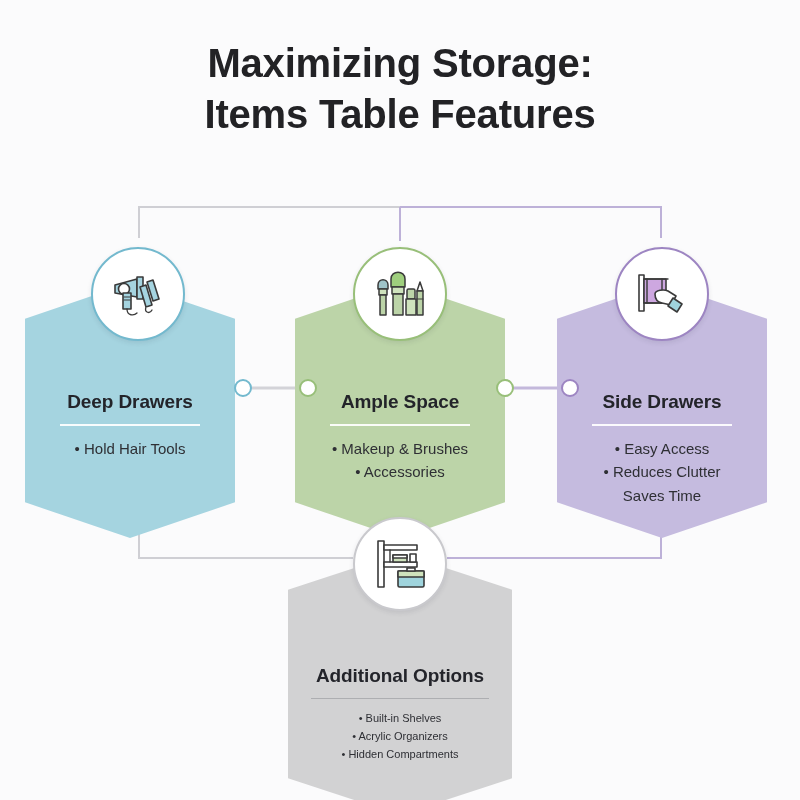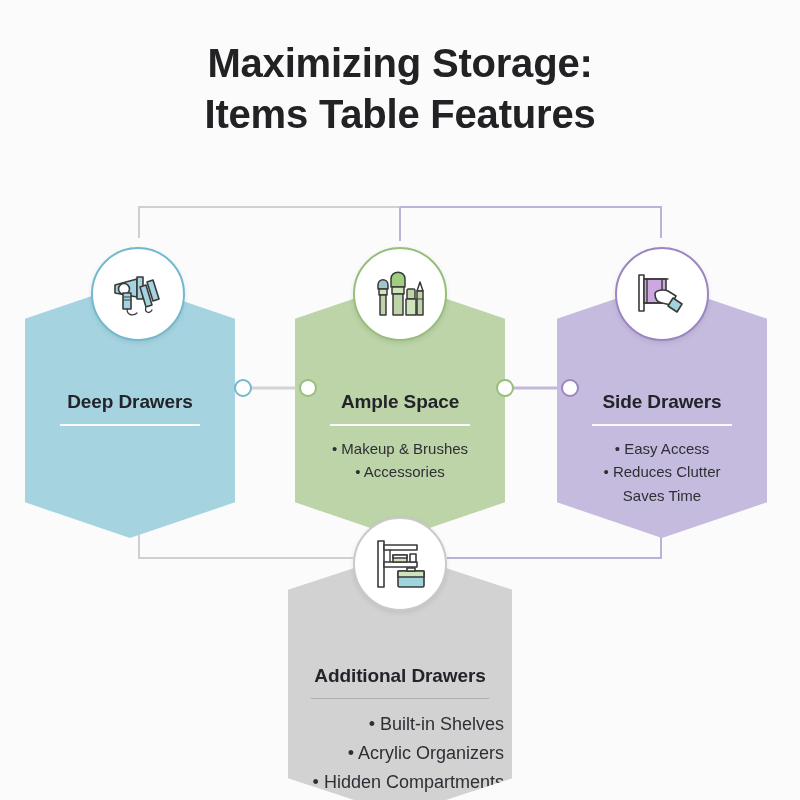--- a/index.html
+++ b/index.html
@@ -68,21 +68,21 @@
   .hex ul li.b::before{content:"• ";}
 
   
   #hex-deep   {left:25px;  top:283px;}
   #hex-ample  {left:295px; top:283px;}
   #hex-side   {left:557px; top:283px;}
   #hex-extra  {left:288px; top:553px; width:224px; height:262px;}
   #hex-extra .hbody{margin-top:112px;}
   #hex-extra h3{font-size:19px;}
   #hex-extra .rule{width:178px;background:#8e9096;opacity:.55;height:1px;}
-  #hex-extra ul{font-size:18px;line-height:1.62;text-align:right;}
+  #hex-extra ul{font-size:11px;line-height:1.62;}
 
   
   .bubble{
     position:absolute;
     width:94px;height:94px;border-radius:50%;
     background:#ffffff;
     border:2px solid #cfcfd6;
     box-sizing:border-box;
     display:flex;align-items:center;justify-content:center;
     box-shadow:0 2px 5px rgba(40,40,60,.10);
@@ -124,20 +124,21 @@
     <line x1="243" y1="388" x2="307" y2="388" stroke="#d3d3d8" stroke-width="3"></line>
 
     <line x1="505" y1="388" x2="569" y2="388" stroke="#c3b8db" stroke-width="3"></line>
   </svg>
 
   <div class="hex" id="hex-deep" style="background:#a5d4e0;">
     <div class="hbody">
       <h3>Deep Drawers</h3>
       <div class="rule"></div>
       <ul>
+        <li class="b">Hold Hair Tools</li>
       </ul>
     </div>
   </div>
 
   <div class="hex" id="hex-side" style="background:#c5bbdf;">
     <div class="hbody">
       <h3>Side Drawers</h3>
       <div class="rule"></div>
       <ul>
         <li class="b">Easy Access</li>
@@ -153,21 +154,21 @@
       <div class="rule"></div>
       <ul>
         <li class="b">Makeup &amp; Brushes</li>
         <li class="b">Accessories</li>
       </ul>
     </div>
   </div>
 
   <div class="hex" id="hex-extra" style="background:#d2d2d3;">
     <div class="hbody">
-      <h3>Additional Drawers</h3>
+      <h3>Additional Options</h3>
       <div class="rule"></div>
       <ul>
         <li class="b">Built-in Shelves</li>
         <li class="b">Acrylic Organizers</li>
         <li class="b">Hidden Compartments</li>
       </ul>
     </div>
   </div>
 
   <div class="bubble" id="bub-deep">

